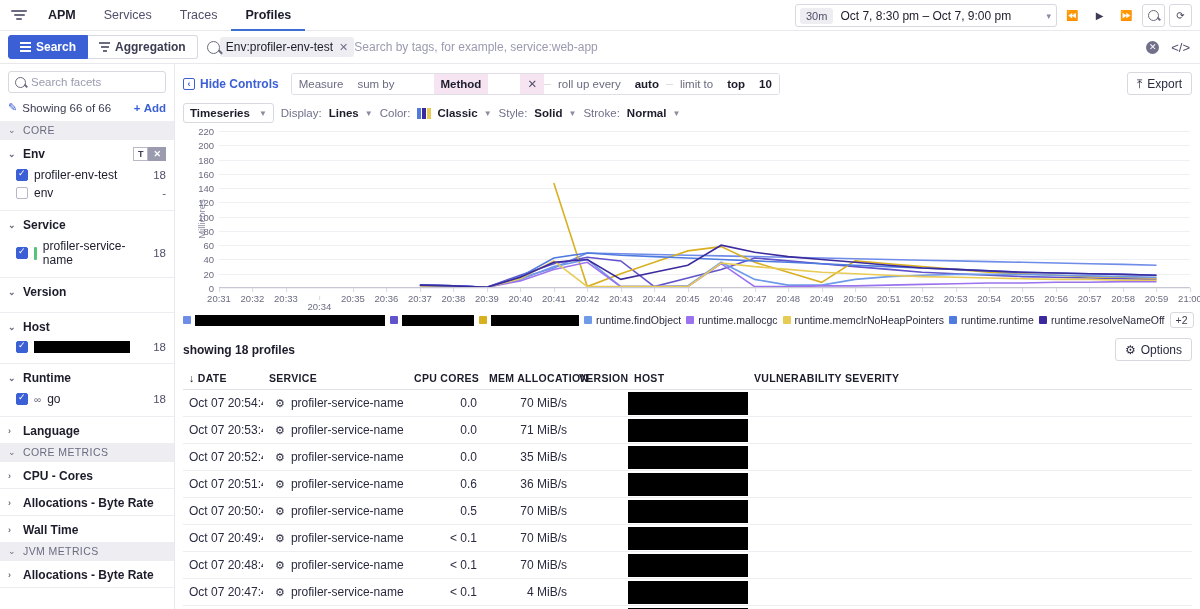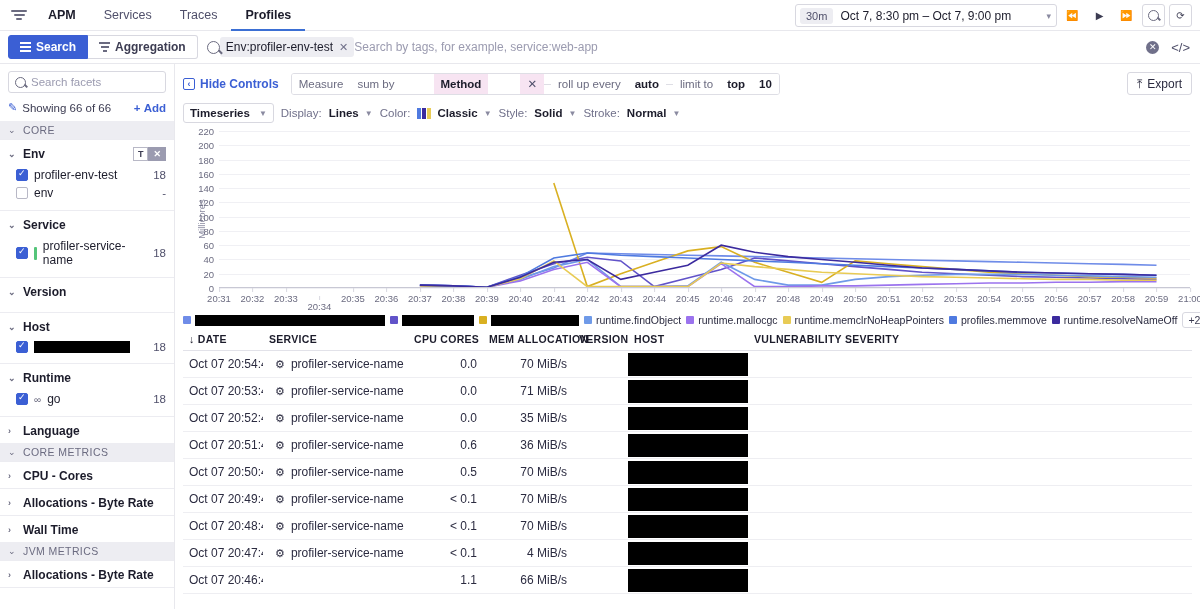--- a/index.html
+++ b/index.html
@@ -448,29 +448,36 @@
         <div class="lgitem">
           <span class="lgsw" style="background: rgb(155, 115, 238);"></span>
           <span>runtime.mallocgc</span>
         </div>
         <div class="lgitem">
           <span class="lgsw" style="background: rgb(232, 203, 85);"></span>
           <span>runtime.memclrNoHeapPointers</span>
         </div>
         <div class="lgitem">
           <span class="lgsw" style="background: rgb(79, 122, 224);"></span>
-          <span>profiles.memmove</span>
+          <span>runtime.runtime</span>
         </div>
         <div class="lgitem">
           <span class="lgsw" style="background: rgb(59, 42, 158);"></span>
           <span>runtime.resolveNameOff</span>
         </div>
         <span class="plus2">+2</span>
       </div>
 
+    <div class="tblhdrrow">
+      <span class="showing-profiles">showing 18 profiles</span>
+      <div class="optbtn">
+        <span>⚙</span>
+        <span>Options</span>
+      </div>
+    </div>
 
     <table>
       <colgroup>
         <col style="width:80px">
           <col style="width:145px">
           <col style="width:75px">
         <col style="width:90px">
           <col style="width:55px">
           <col style="width:120px">
           <col style="width:auto">

